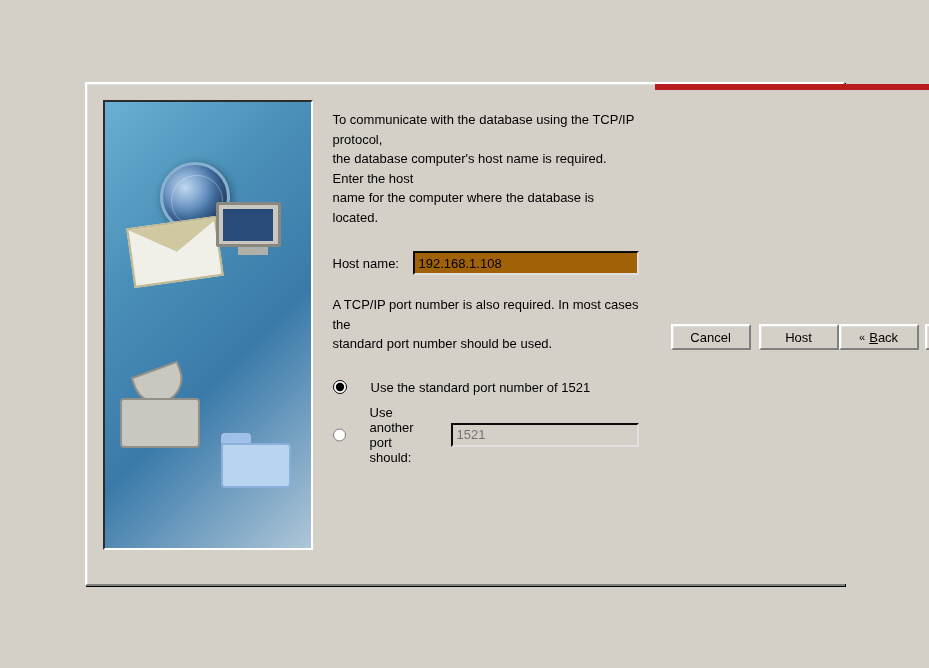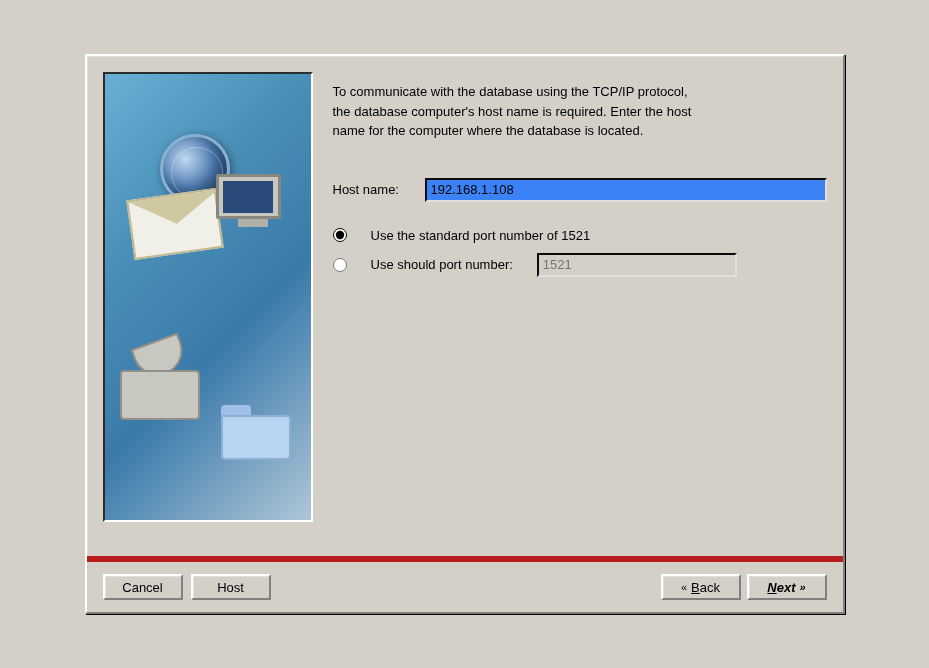--- a/index.html
+++ b/index.html
@@ -67,21 +67,21 @@
       display: flex;
       align-items: center;
       justify-content: center;
       font-size: 9px;
       cursor: pointer;
       color: #000;
     }
 
     .window-body {
       display: flex;
-      flex-direction: column;
+      flex-direction: row;
     }
 
     .content-area {
       display: flex;
       padding: 16px;
       gap: 20px;
       min-height: 500px;
     }
 
     .left-panel {
@@ -244,39 +244,38 @@
 
     .description-text {
       font-size: 13px;
       line-height: 1.5;
       color: #000;
     }
 
     .form-row {
       display: flex;
       align-items: center;
-      gap: 12px;
-      margin-top: 21px;
+      margin-top: 8px;
     }
 
     .form-label {
       font-size: 13px;
       color: #000;
       min-width: 80px;
     }
 
     .form-input {
       flex: 1;
       height: 24px;
       border: 2px inset #808080;
       border-top-color: #606060;
       border-left-color: #606060;
       border-right-color: #dfdfdf;
       border-bottom-color: #dfdfdf;
-      background: #3b82f6;
+      background: #a16207;
       font-size: 13px;
       padding: 2px 4px;
       outline: none;
       font-family: Arial, sans-serif;
     }
 
     .port-description {
       font-size: 13px;
       line-height: 1.5;
       color: #000;
@@ -417,29 +416,32 @@
 
         <div class="description-text">
           <span>To communicate with the database using the TCP/IP protocol,<br>the database computer's host name is required. Enter the host<br>name for the computer where the database is located.</span>
         </div>
 
         <div class="form-row">
           <label class="form-label">Host name:</label>
           <input class="form-input" type="text" value="192.168.1.108" style="">
         </div>
 
+        <div class="port-description">
+          A TCP/IP port number is also required. In most cases the<br>standard port number should be used.
+        </div>
 
         <div class="radio-group">
           <div class="radio-row">
             <input class="radio-input" type="radio" name="port-option" id="standard-port" checked="" style="">
             <label class="radio-label" for="standard-port">Use the standard port number of 1521</label>
           </div>
           <div class="radio-row">
             <input class="radio-input" type="radio" name="port-option" id="custom-port" style="">
-            <label class="radio-label" for="custom-port">Use should port number:</label>
+            <label class="radio-label" for="custom-port">Use another port should:</label>
             <input class="port-input" type="text" disabled="" placeholder="1521" style="">
           </div>
         </div>
 
       </div>
     </div>
 
     <div class="bottom-bar">
       <div class="btn-group-left">
         <button class="win-btn">

